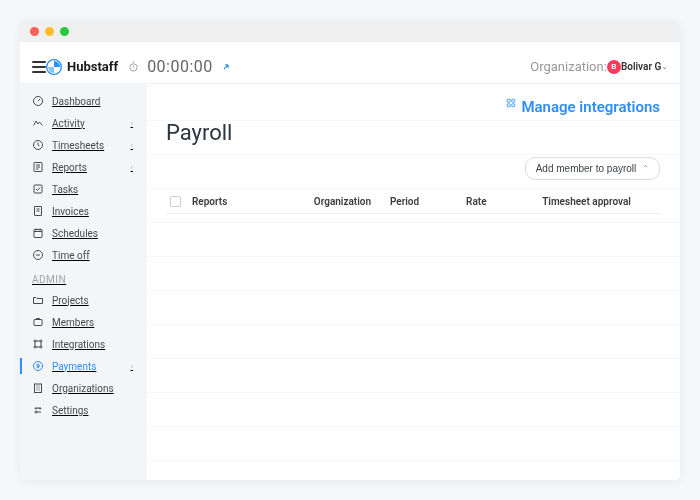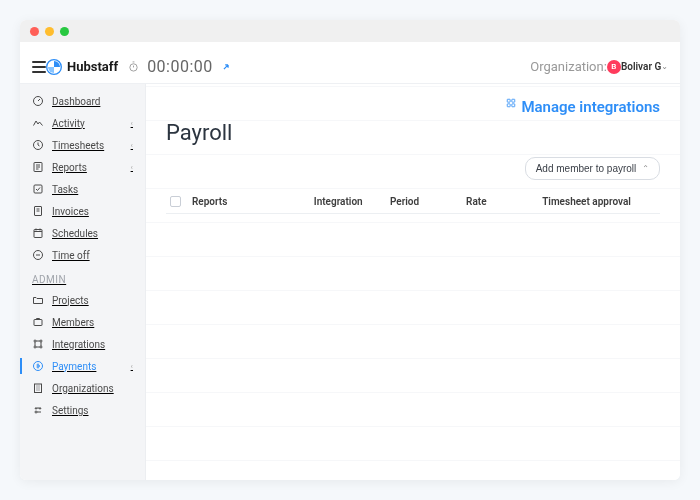--- a/index.html
+++ b/index.html
@@ -354,20 +354,20 @@
         <button class="add-btn">
           <span>Add member to payroll</span>
           <span class="chev">⌃</span>
         </button>
       </div>
       <div class="table-head">
         <div class="th">
             <div class="checkbox"></div>
           </div>
         <div class="th">Reports</div>
-        <div class="th">Integration</div>
+        <div class="th">Organization</div>
         <div class="th">Period</div>
         <div class="th">Rate</div>
         <div class="th">Timesheet approval</div>
       </div>
     </main>
   </div>
 </div>
 
 </body></html>

